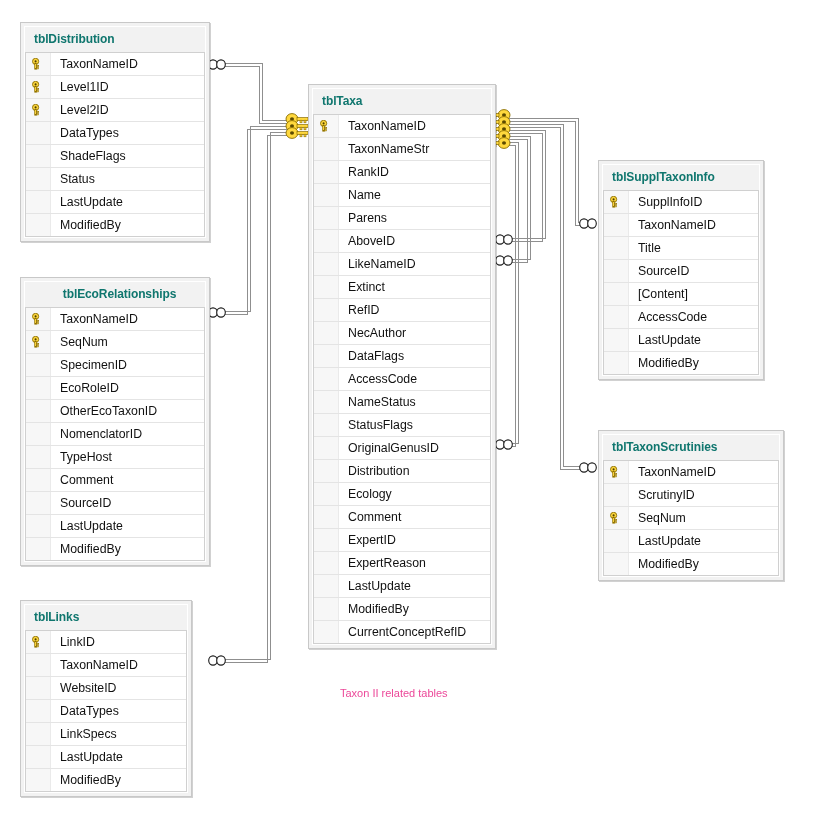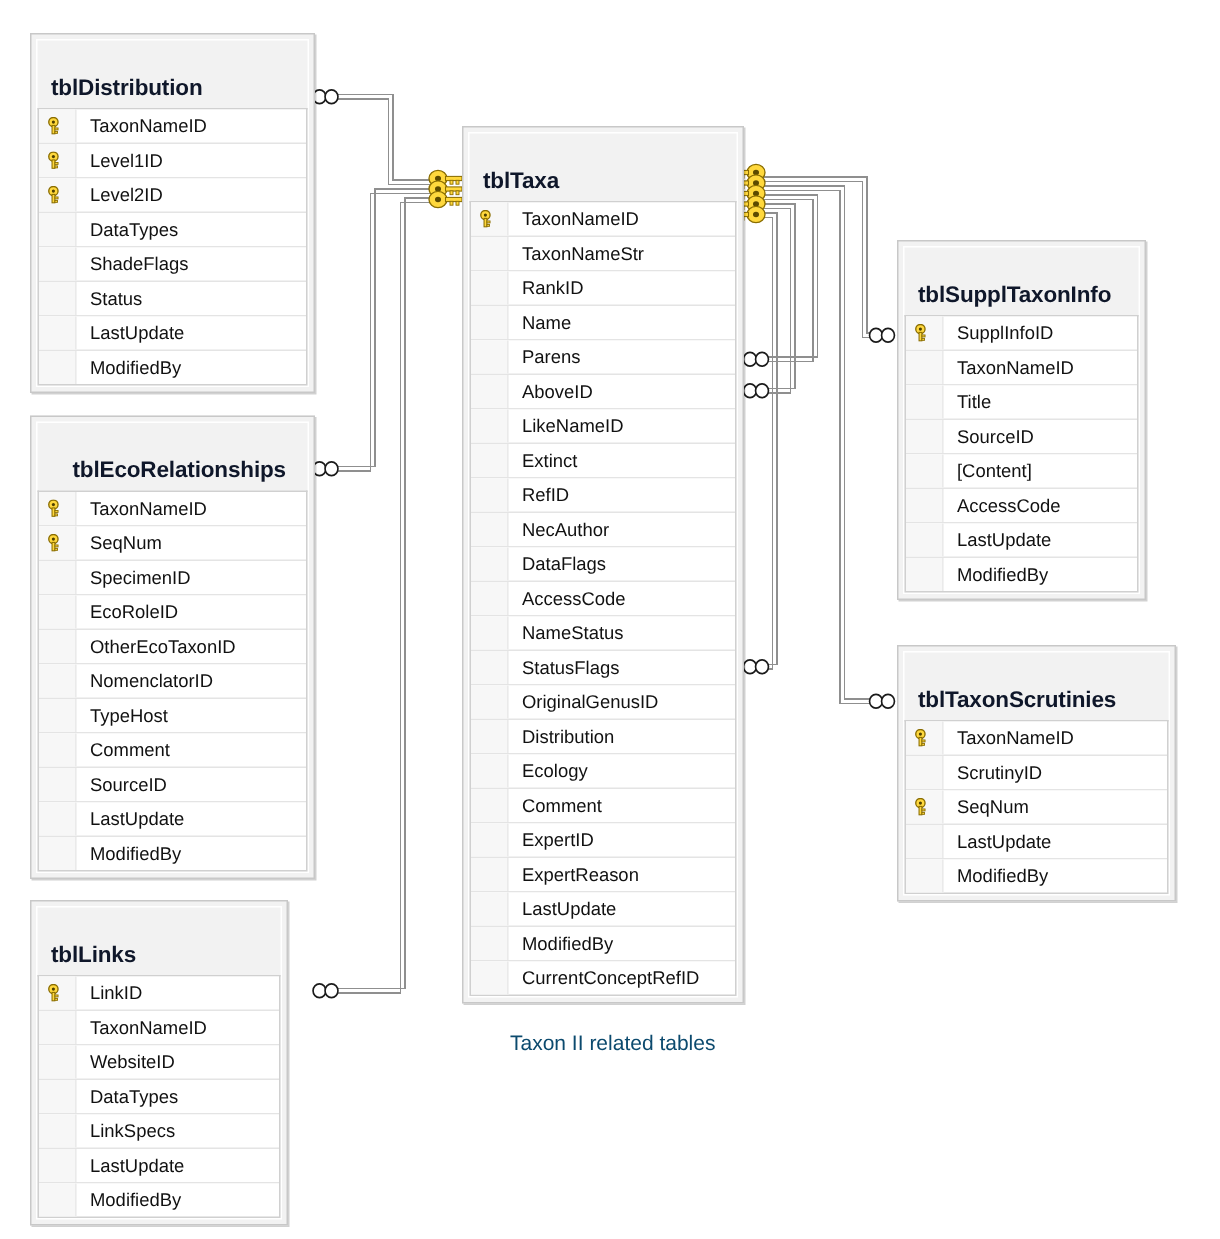--- a/index.html
+++ b/index.html
@@ -45,29 +45,28 @@
   }
   .table-inner {
     background: #f2f2f2;
     border: 1px solid #ffffff;
     box-sizing: border-box;
     height: 100%;
     display: flex;
     flex-direction: column;
   }
   .table-title {
-    font-size: 15px;
+    font-size: 12px;
     font-weight: bold;
-    color: #0f172a;
+    color: #0f766e;
     padding: 4px 0 5px 9px;
     letter-spacing: -0.1px;
     line-height: 16px;
     background: transparent;
     user-select: none;
-    margin-top: 20px;
   }
   .field-list {
     background: #fcfcfc;
     border: 1px solid #d0d0d0;
     border-bottom: none;
     flex: 1 1 auto;
     box-sizing: border-box;
   }
   .field-row {
     display: flex;
@@ -99,22 +98,22 @@
     user-select: none;
   }
 
   
   .keyicon { display: block; }
 
   
   #caption {
     position: absolute;
     z-index: 4;
-    font-size: 14px;
-    color: #0c4a6e;
+    font-size: 11px;
+    color: #ec4899;
     white-space: nowrap;
     user-select: none;
   }
 </style>
 </head>
 <body>
 
 <div id="canvas">
 
   <svg id="wires" width="813" height="826" viewBox="0 0 813 826">

